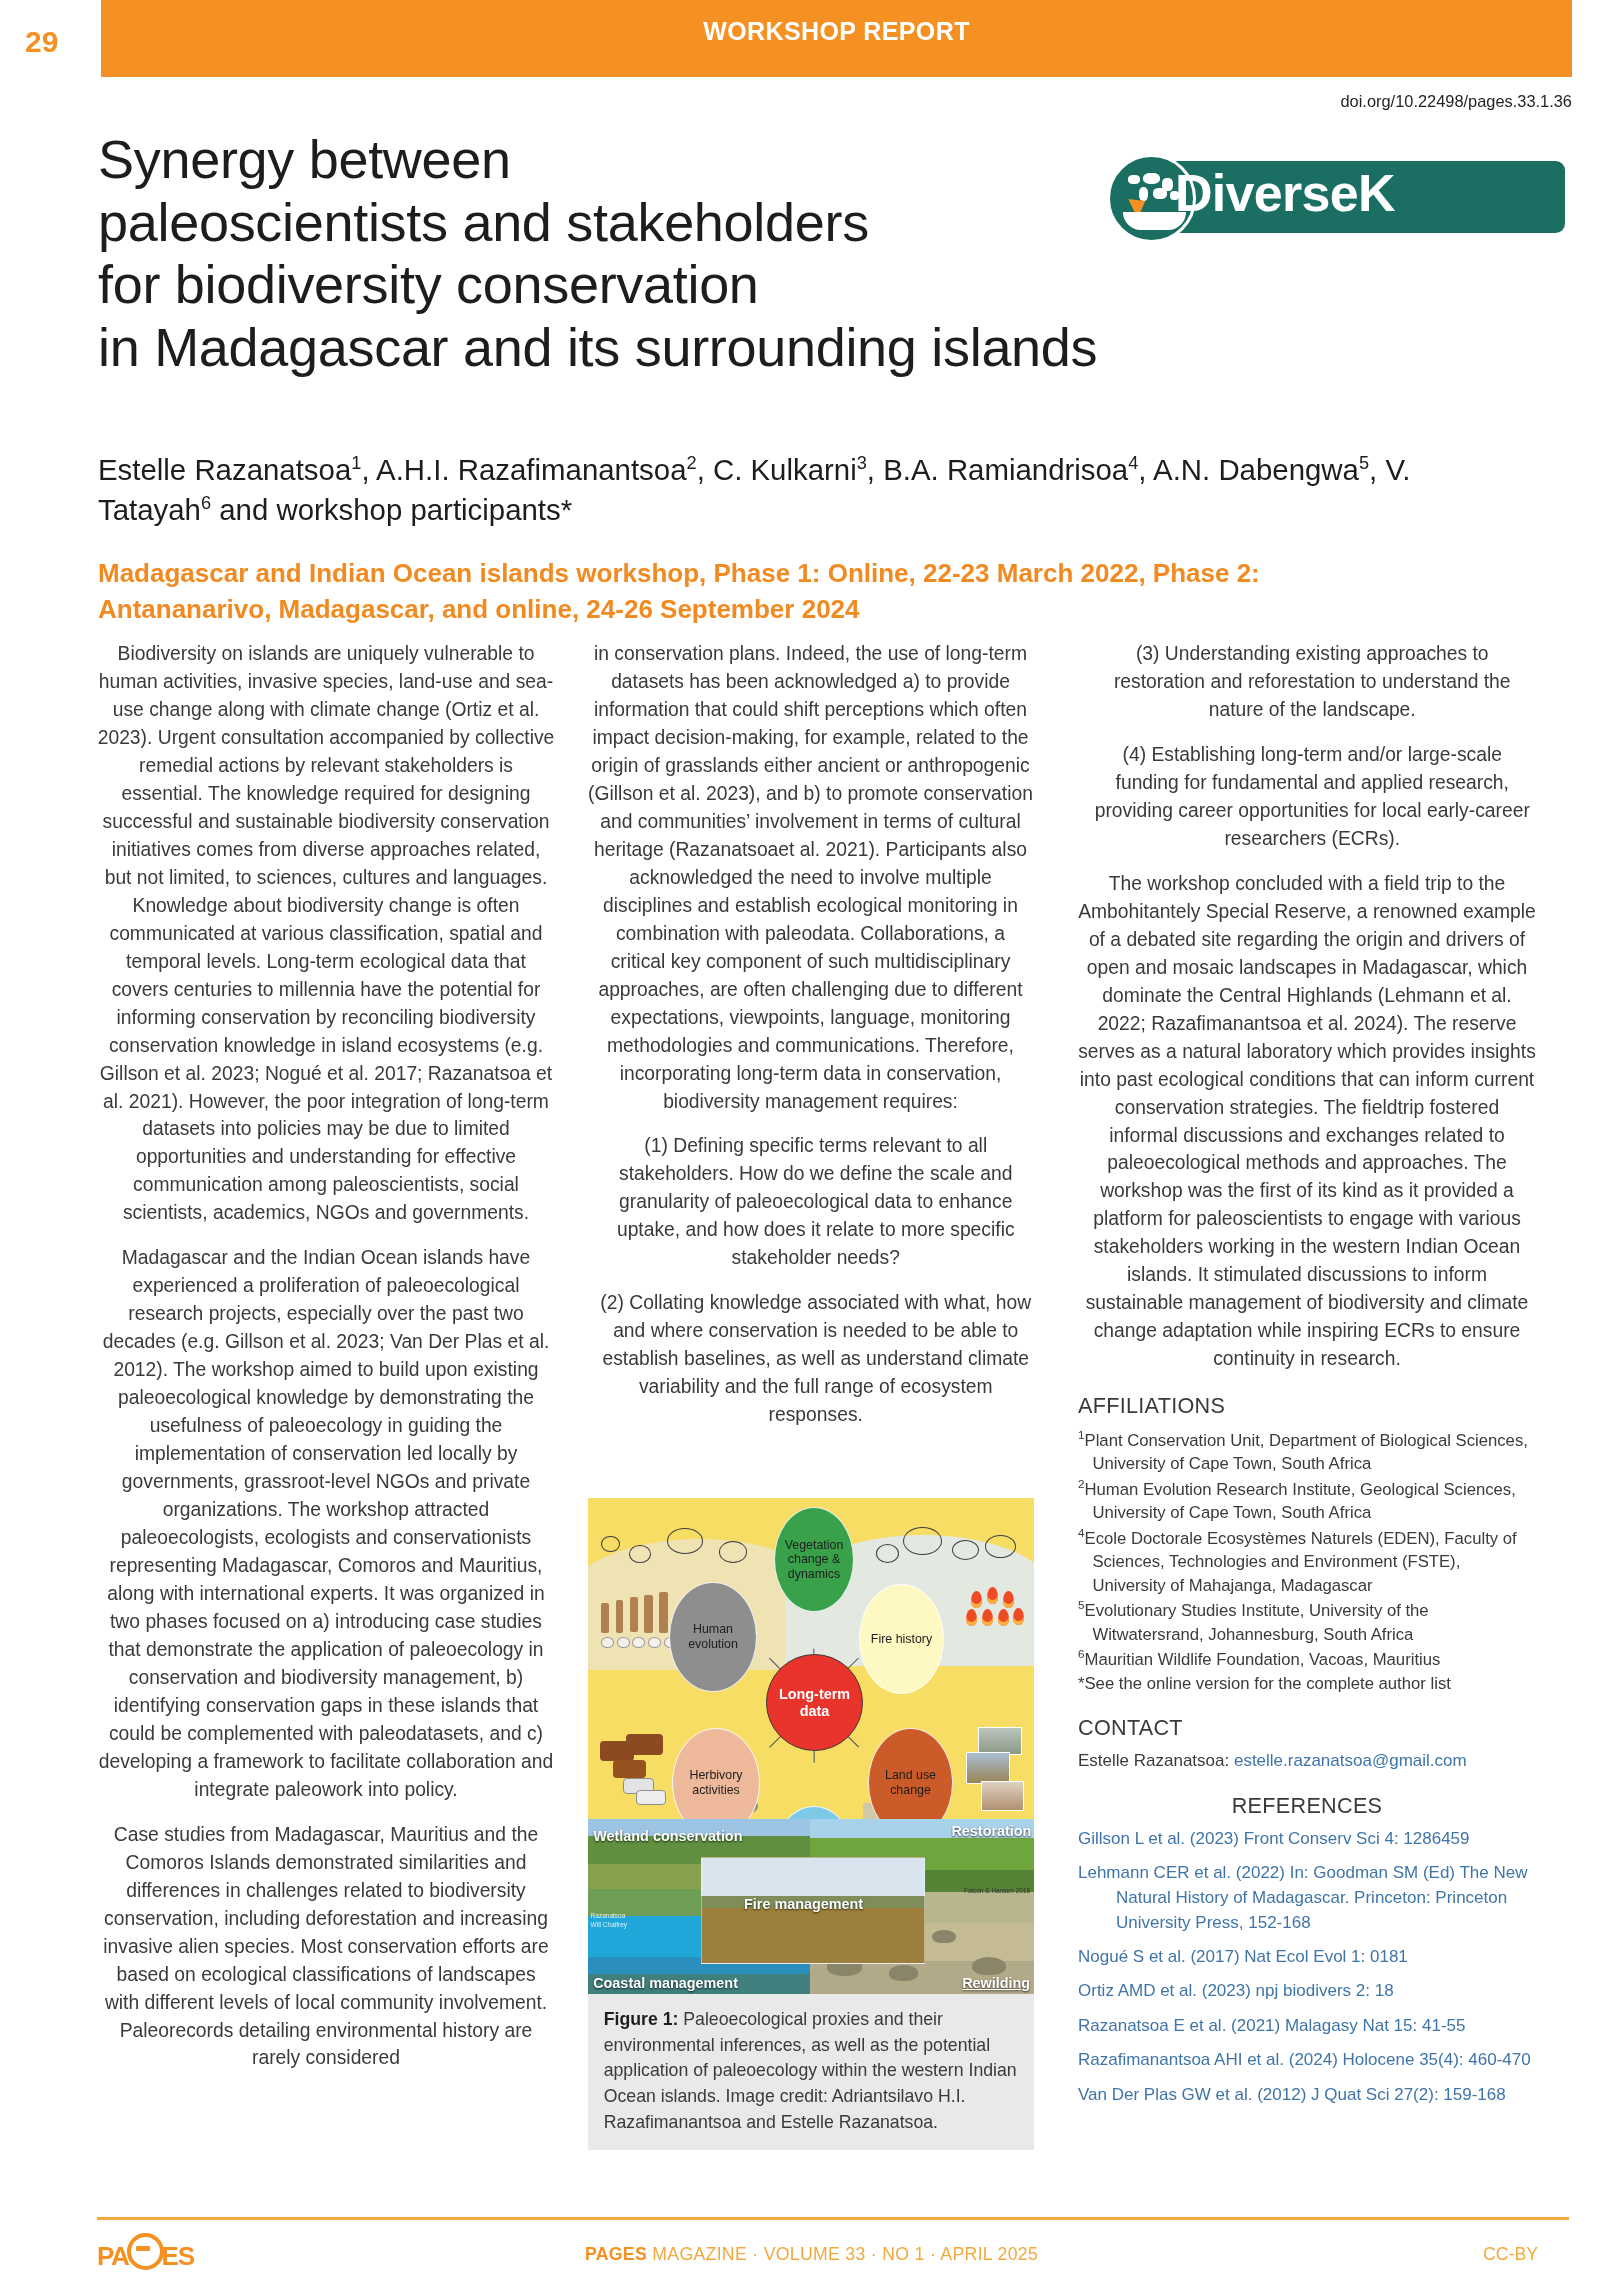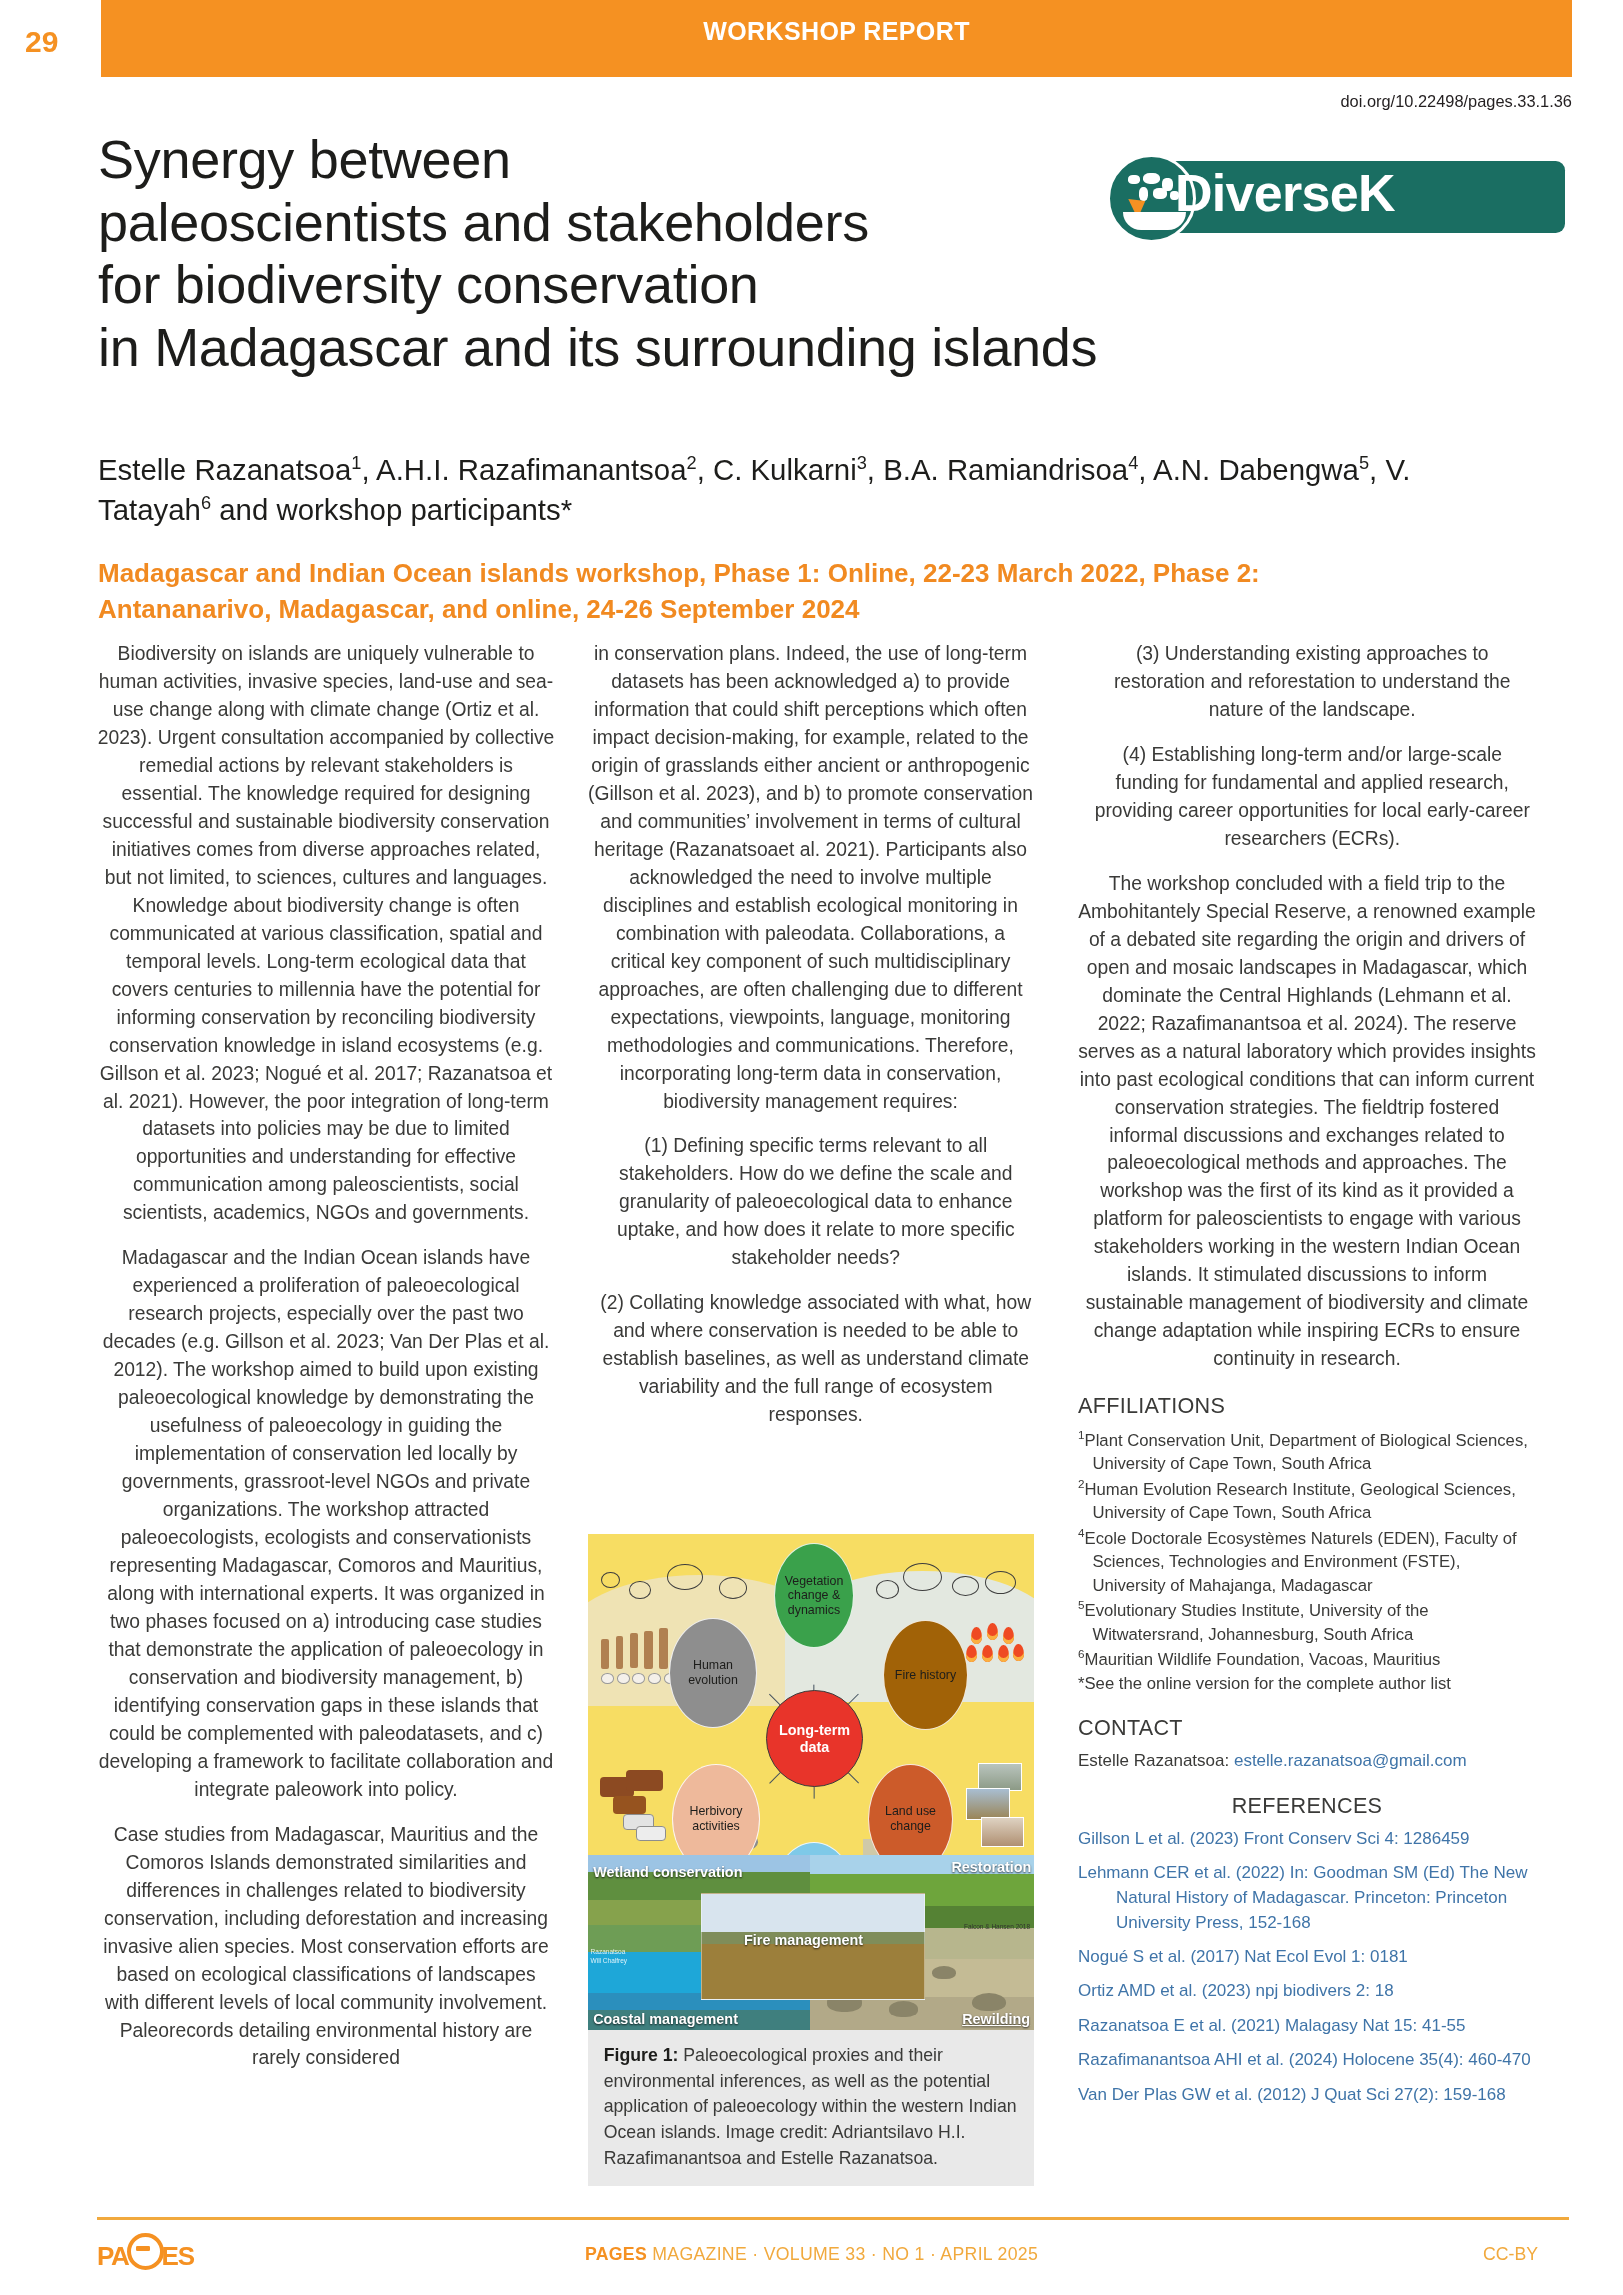--- a/index.html
+++ b/index.html
@@ -82,41 +82,41 @@
   
   .col{position:absolute;top:640px;font-size:19.3px;line-height:1.45;color:#3a3a38;}
   .col p{margin:0 0 17px 0;text-align:center;}
   .col p.indent{padding-left:10.5px;}
   #col1{left:97px;width:458px;}
   #col2{left:588px;width:445px;}
   #col3{left:1078px;width:458px;}
 
   
   .figure{
-    position:absolute;left:588px;top:1498px;width:486px;margin-top:36px;
+    position:absolute;left:588px;top:1498px;width:486px;
   }
   .fig-diagram{
     position:relative;width:446px;height:321px;background:#f7dd63;
     overflow:hidden;
   }
   .hill{
     position:absolute;background:#f0e4b6;border-radius:50% 50% 0 0;
   }
   .hill.left{left:-26px;top:41px;width:275px;height:131px;background:#efe3b4;}
   .hill.right{right:-26px;top:37px;width:275px;height:131px;background:#e3e8e0;}
   .bubble{
     position:absolute;border-radius:50%;
     display:flex;align-items:center;justify-content:center;
     text-align:center;line-height:1.18;color:#1d1d1b;
     border:1.3px solid rgba(255,255,255,.85);
     box-sizing:border-box;
   }
   .bub-veg{left:186px;top:9.2px;width:80px;height:105px;background:#3aa14b;font-size:12.4px;}
   .bub-human{left:81px;top:84px;width:88px;height:110px;background:#8e8e8e;font-size:12.4px;}
-  .bub-fire{left:295px;top:86px;width:85px;height:110px;background:#a16207;font-size:12.4px;}
+  .bub-fire{left:271px;top:86px;width:85px;height:110px;background:#fef9c3;font-size:12.4px;}
   .bub-herb{left:84px;top:228px;width:88px;height:110px;background:#eeb99b;font-size:12.4px;top:230px;}
   .bub-land{left:280px;top:230px;width:85px;height:110px;background:#cc5b2a;font-size:12.4px;}
   .bub-clim{left:185px;top:308px;width:82px;height:106px;background:#7ec9e8;font-size:12.4px;}
   .bub-core{
     left:178px;top:156px;width:97px;height:97px;background:#e8342a;
     color:#ffffff;font-size:14.4px;font-weight:bold;border:1.3px solid #3b3b3b;
   }
   .spoke{position:absolute;background:#42505e;height:1.3px;transform-origin:0 50%;}
   .flame{
     position:absolute;width:10.5px;height:17px;background:#ef4a23;

